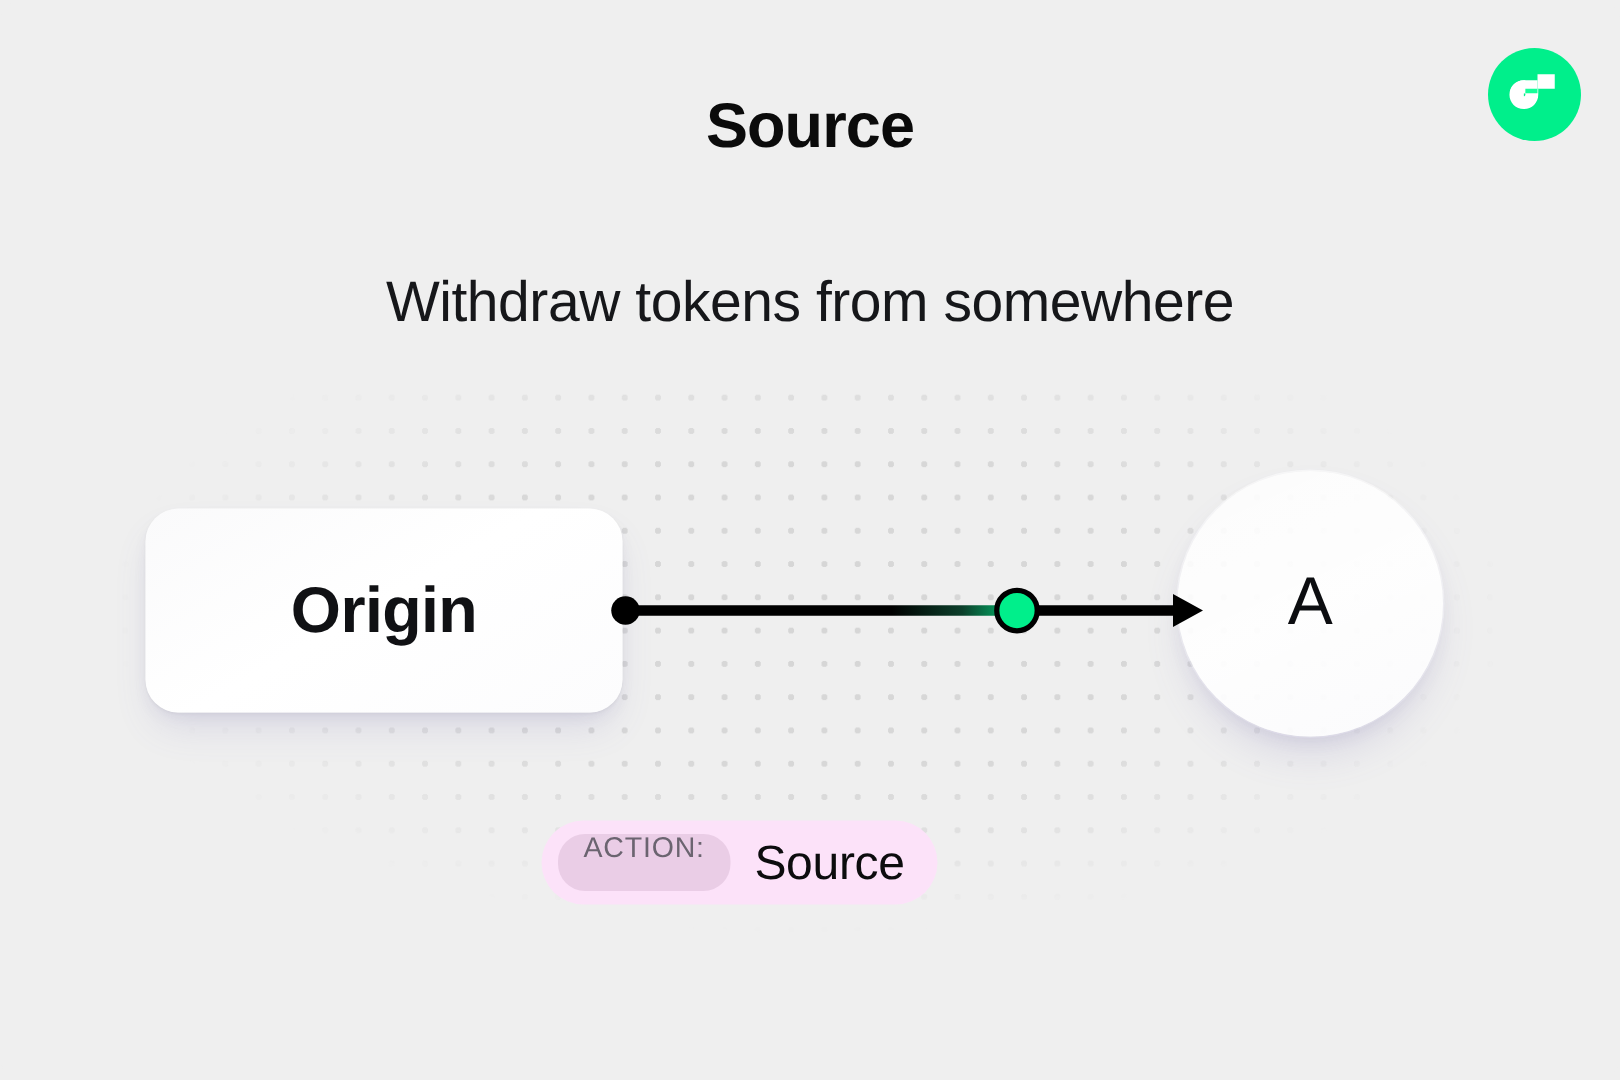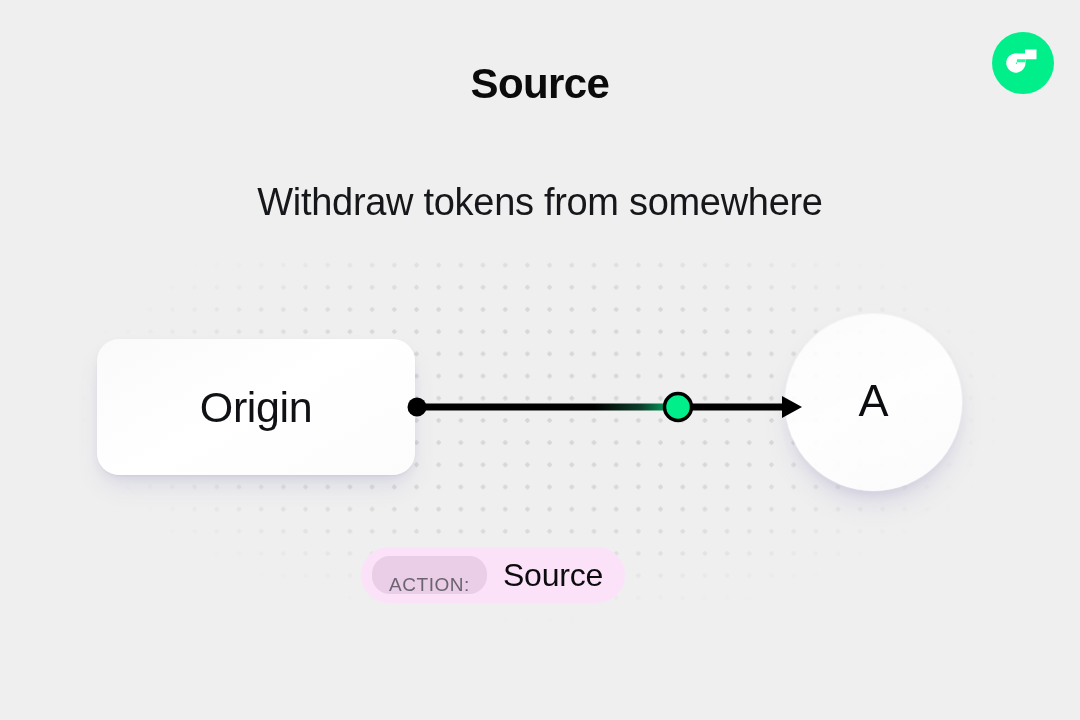--- a/index.html
+++ b/index.html
@@ -98,21 +98,21 @@
     background: linear-gradient(150deg, #FAFAFB 0%, #FFFFFF 48%, #FCFCFD 100%);
     box-shadow: 0 14px 26px -6px rgba(108, 99, 175, 0.16),
                 0 5px 12px -4px rgba(70, 62, 120, 0.10),
                 0 1px 2px rgba(0,0,0,0.04);
     display: flex;
     align-items: center;
     justify-content: center;
   }
   #node-origin-label {
     font-size: 43px;
-    font-weight: 400;
+    font-weight: 700;
     letter-spacing: -0.4px;
     color: #101114;
     line-height: 1;
   }
 
   #node-a {
     position: absolute;
     left: 785px;
     top: 314px;
     width: 177px;
@@ -157,21 +157,21 @@
     display: flex;
     align-items: center;
     padding: 0 22px 0 11px;
     box-sizing: border-box;
   }
   #action-badge-key {
     background: #EACDE6;
     border-radius: 18px;
     height: 38px;
     display: flex;
-    align-items: flex-end;
+    align-items: flex-start;
     padding: 0 17px;
     box-sizing: border-box;
   }
   #action-badge-key-label {
     font-size: 19px;
     font-weight: 400;
     letter-spacing: 0.55px;
     color: #6B6470;
     line-height: 1;
   }

